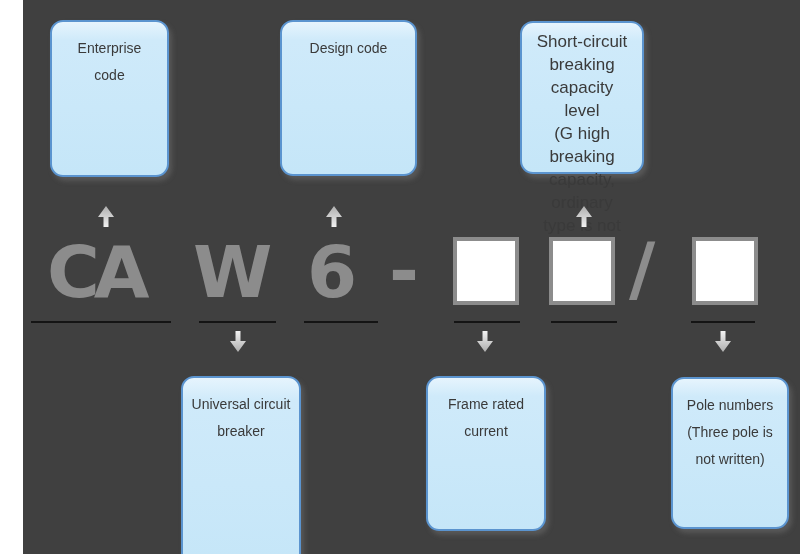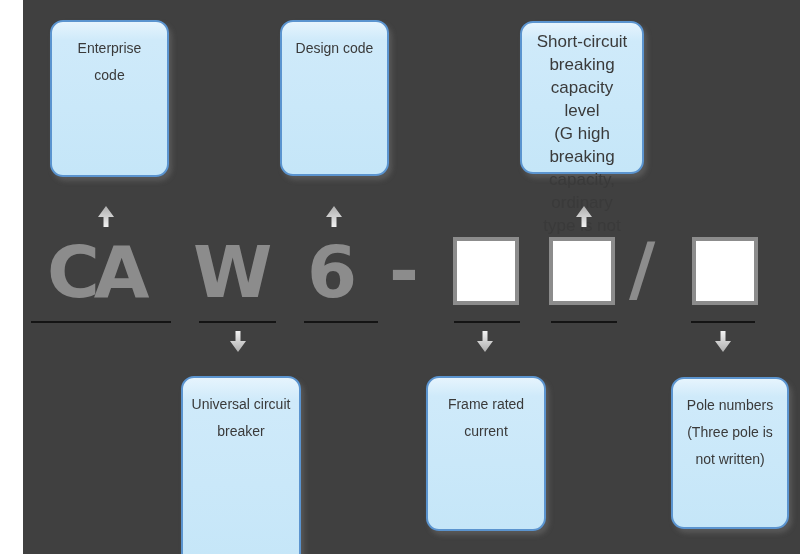--- a/index.html
+++ b/index.html
@@ -32,21 +32,21 @@
     font-size: 14px;
     line-height: 27px;
     padding: 13px 4px 0;
   }
   .box-tight {
     font-size: 17px;
     line-height: 23px;
     padding: 7px 1px 0;
   }
   #box-enterprise { left: 27px;  top: 20px;  width: 119px; height: 157px; }
-  #box-design     { left: 257px; top: 20px;  width: 109px; height: 156px; }
+  #box-design     { left: 257px; top: 20px;  width: 137px; height: 156px; }
   #box-short      { left: 497px; top: 21px;  width: 124px; height: 153px; }
   #box-universal  { left: 158px; top: 376px; width: 120px; height: 193px; }
   #box-frame      { left: 403px; top: 376px; width: 120px; height: 155px; }
   #box-pole       { left: 648px; top: 377px; width: 118px; height: 152px; }
 
   
   .code-letter {
     position: absolute;
     font-family: "DejaVu Sans", sans-serif;
     font-weight: bold;

